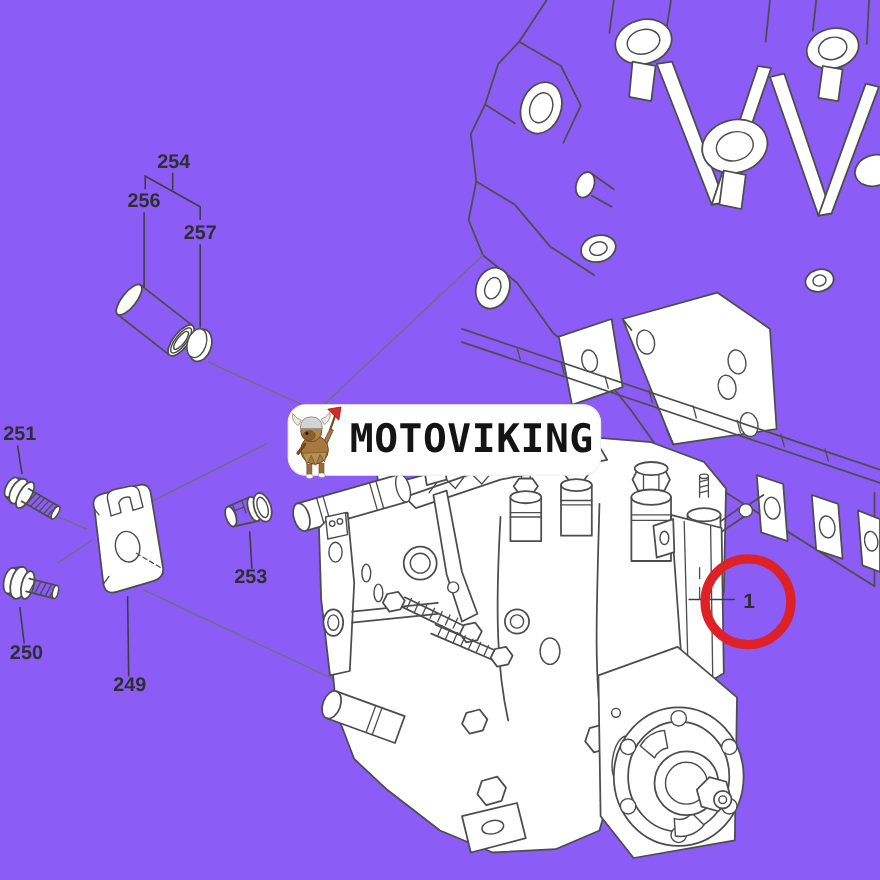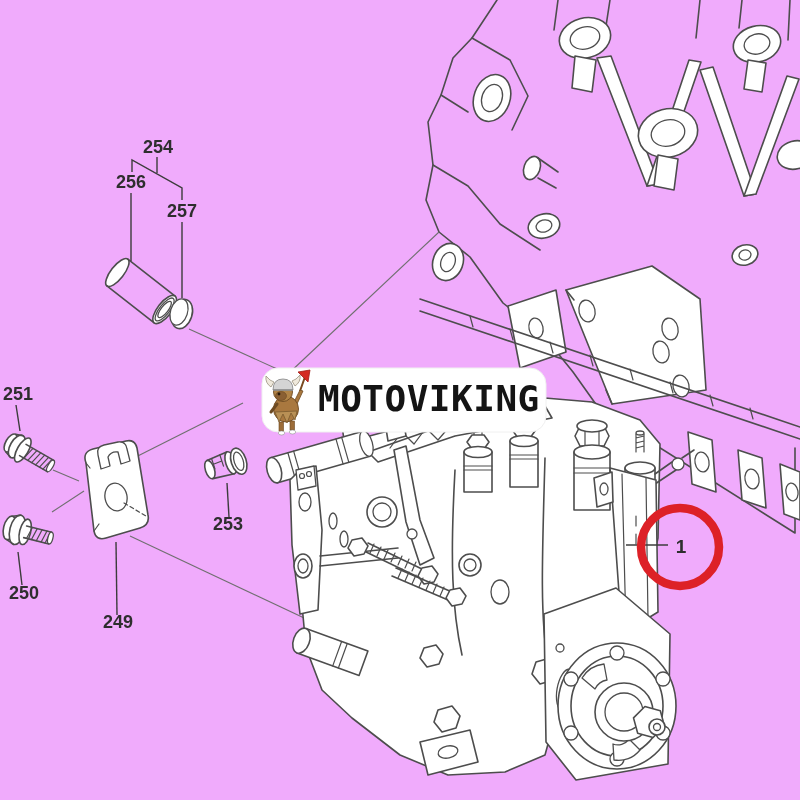--- a/index.html
+++ b/index.html
@@ -1,16 +1,16 @@
 <!DOCTYPE html>
 <html><head>
 <meta charset="utf-8">
 <style>
   html,body{margin:0;padding:0;background:#ffffff;}
-  .stage{position:relative;width:800px;height:800px;background:#f0abfc;overflow:hidden;
+  .stage{position:relative;width:800px;height:800px;background:#8b5cf6;overflow:hidden;
          font-family:"Liberation Sans", sans-serif;}
   svg{display:block;}
   .ln  {stroke:#4d4d4d;stroke-width:1.6;fill:none;stroke-linecap:round;stroke-linejoin:round;}
   .lt  {stroke:#4d4d4d;stroke-width:1.2;fill:none;stroke-linecap:round;}
   .fw  {stroke:#4d4d4d;stroke-width:1.6;fill:#ffffff;stroke-linejoin:round;}
   .fw2 {stroke:#4d4d4d;stroke-width:1.3;fill:#ffffff;stroke-linejoin:round;}
   .thin{stroke:#6f6f6f;stroke-width:1.1;fill:none;}
   .lead{stroke:#3c3c3c;stroke-width:1.4;fill:none;}
   .lbl {font:700 18px "Liberation Sans", sans-serif;fill:#2e2e2e;text-anchor:middle;}
   .one {font:700 19px "Liberation Sans", sans-serif;fill:#2e2e2e;text-anchor:middle;}

